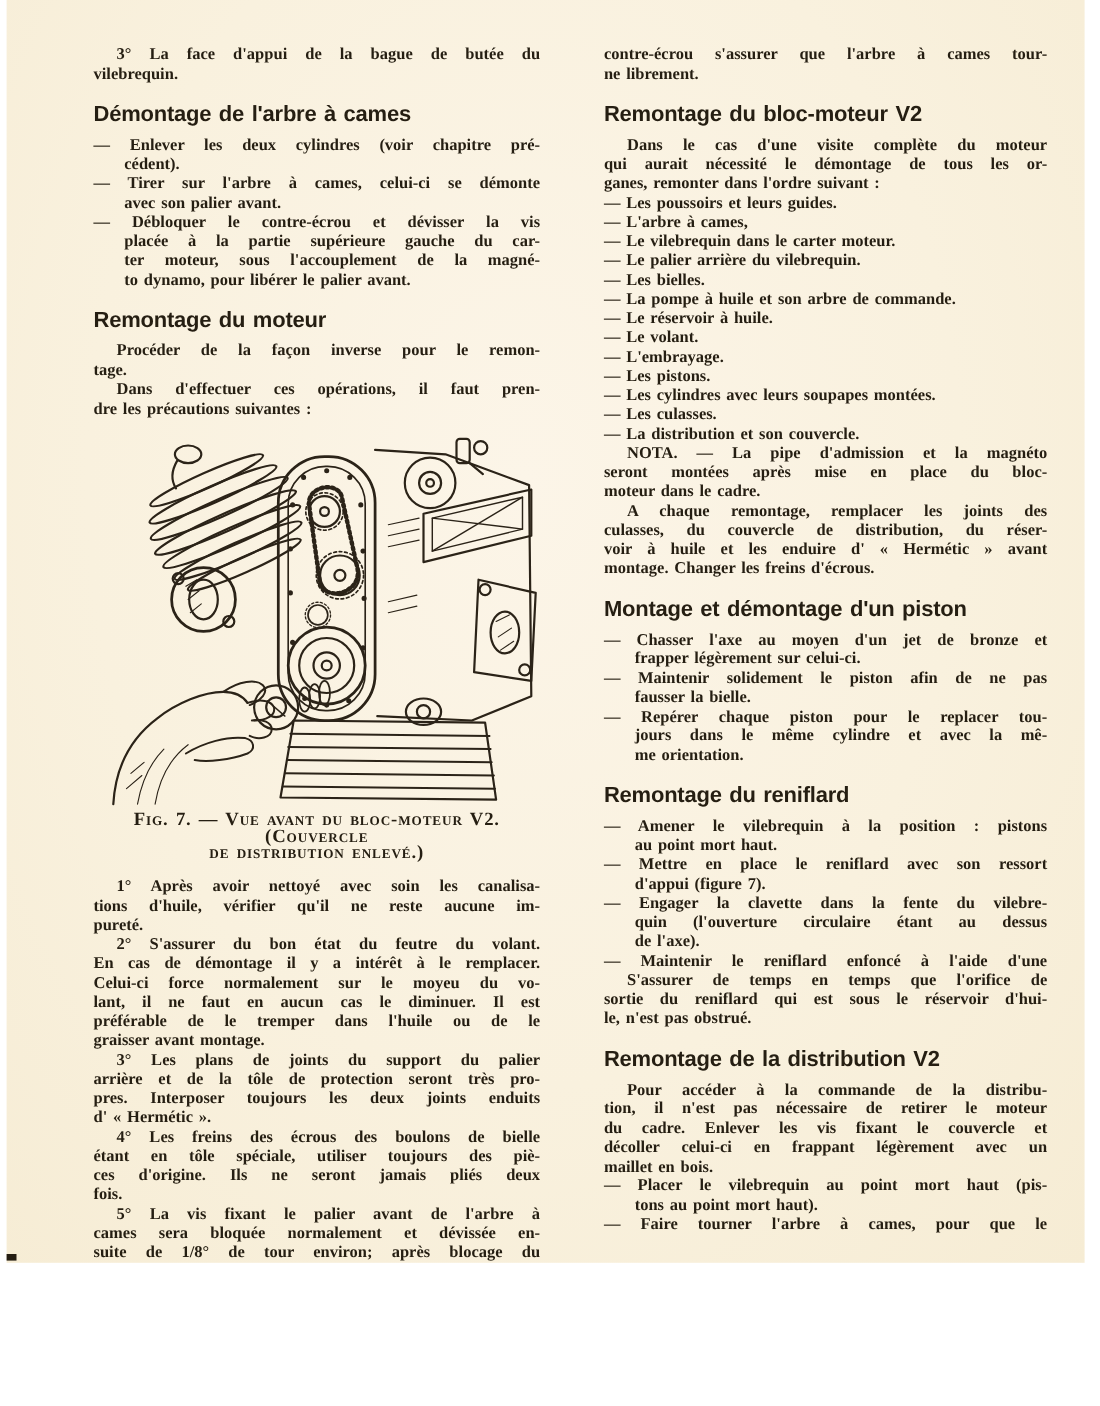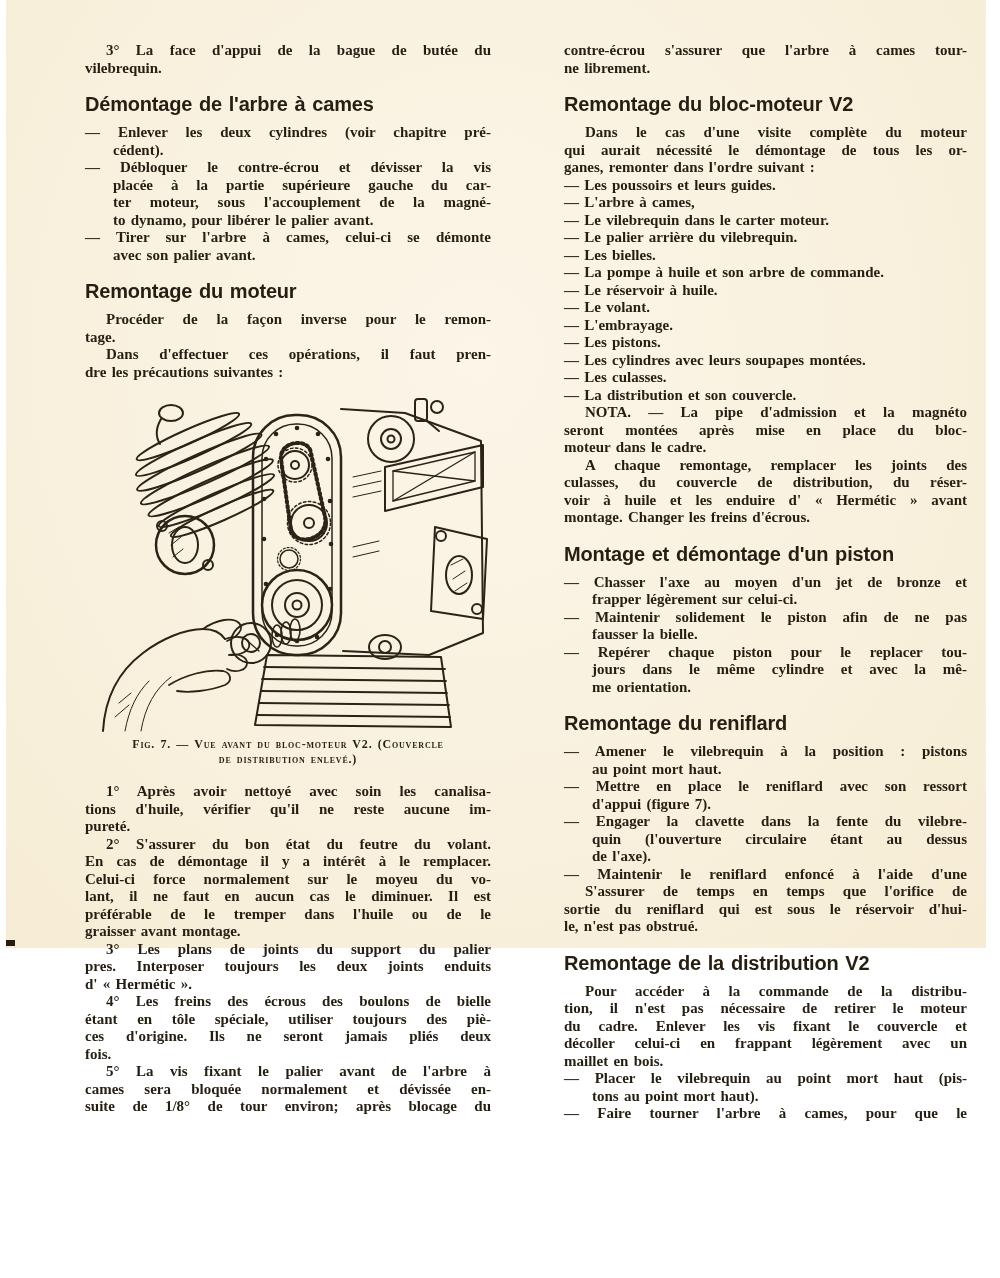--- a/index.html
+++ b/index.html
@@ -4,48 +4,48 @@
 <style>
   html,body{margin:0;padding:0;}
   body{
     width:1000px;height:1278px;position:relative;
     background:#ffffff;
     font-family:"Liberation Serif", serif;
     color:#251e12;
     overflow:hidden;
   }
   .sheet{
-    position:absolute;left:6px;top:0;width:980px;height:948px;
+    position:absolute;left:6px;top:0;width:980px;height:1148px;
     background:radial-gradient(ellipse at 48% 38%, #fcf5e8 0%, #f9f1de 55%, #f6ecd4 100%);
     text-decoration:underline;
   }
   .col{position:absolute;top:42px;font-size:15px;line-height:17.5px;font-weight:700;word-spacing:1.5px;}
   .col-left{left:79px;width:406px;}
-  .col-right{left:558px;width:403px;}
+  .col-right{left:543px;width:403px;}
   .line{
     text-align:justify;
     text-align-last:justify;
     white-space:normal;
   }
   .line.end{text-align-last:left;}
   .block{margin:0;}
   .para .line.ind{text-indent:21px;}
   .item .line.cont{padding-left:28px;}
   .heading{
     font-family:"Liberation Sans", sans-serif;
     font-weight:700;
     font-size:20px;
     line-height:24px;
     letter-spacing:-0.2px;
     margin:15px 0 8px 0;
     text-align:left;
   }
   .figure{margin:6px 0 4px 0;width:406px;height:346px;}
   .figure svg{display:block;width:100%;height:100%;}
-  .caption{margin:4px 0 16px 0;font-size:12px;line-height:15px;font-weight:700;}
+  .caption{margin:4px 0 16px 0;font-size:17px;line-height:15px;font-weight:700;}
   .caption .cap-line{
     text-align:center;text-align-last:center;
     font-variant:small-caps;
     letter-spacing:0.8px;
   }
   .speck{position:absolute;left:0;bottom:2px;width:9px;height:6px;background:#241d12;}
 </style>
 </head>
 <body>
 
@@ -54,28 +54,28 @@
       <div class="block para">
         <div class="line ind">3° La face d'appui de la bague de butée du</div>
         <div class="line end">vilebrequin.</div>
       </div>
       <div class="heading">Démontage de l'arbre à cames</div>
       <div class="block item">
         <div class="line">— Enlever les deux cylindres (voir chapitre pré-</div>
         <div class="line cont end">cédent).</div>
       </div>
       <div class="block item">
+        <div class="line">— Tirer sur l'arbre à cames, celui-ci se démonte</div>
+        <div class="line cont end">avec son palier avant.</div>
+      </div>
+      <div class="block item">
         <div class="line">— Débloquer le contre-écrou et dévisser la vis</div>
         <div class="line cont">placée à la partie supérieure gauche du car-</div>
         <div class="line cont">ter moteur, sous l'accouplement de la magné-</div>
         <div class="line cont end">to dynamo, pour libérer le palier avant.</div>
-      </div>
-      <div class="block item">
-        <div class="line">— Tirer sur l'arbre à cames, celui-ci se démonte</div>
-        <div class="line cont end">avec son palier avant.</div>
       </div>
       <div class="heading">Remontage du moteur</div>
       <div class="block para">
         <div class="line ind">Procéder de la façon inverse pour le remon-</div>
         <div class="line end">tage.</div>
       </div>
       <div class="block para">
         <div class="line ind">Dans d'effectuer ces opérations, il faut pren-</div>
         <div class="line end">dre les précautions suivantes :</div>
       </div>
@@ -185,20 +185,21 @@
       <div class="block para">
         <div class="line ind">2° S'assurer du bon état du feutre du volant.</div>
         <div class="line">En cas de démontage il y a intérêt à le remplacer.</div>
         <div class="line">Celui-ci force normalement sur le moyeu du vo-</div>
         <div class="line">lant, il ne faut en aucun cas le diminuer. Il est</div>
         <div class="line">préférable de le tremper dans l'huile ou de le</div>
         <div class="line end">graisser avant montage.</div>
       </div>
       <div class="block para">
         <div class="line ind">3° Les plans de joints du support du palier</div>
+        <div class="line">arrière et de la tôle de protection seront très pro-</div>
         <div class="line">pres. Interposer toujours les deux joints enduits</div>
         <div class="line end">d' « Hermétic ».</div>
       </div>
       <div class="block para">
         <div class="line ind">4° Les freins des écrous des boulons de bielle</div>
         <div class="line">étant en tôle spéciale, utiliser toujours des piè-</div>
         <div class="line">ces d'origine. Ils ne seront jamais pliés deux</div>
         <div class="line end">fois.</div>
       </div>
       <div class="block para">

